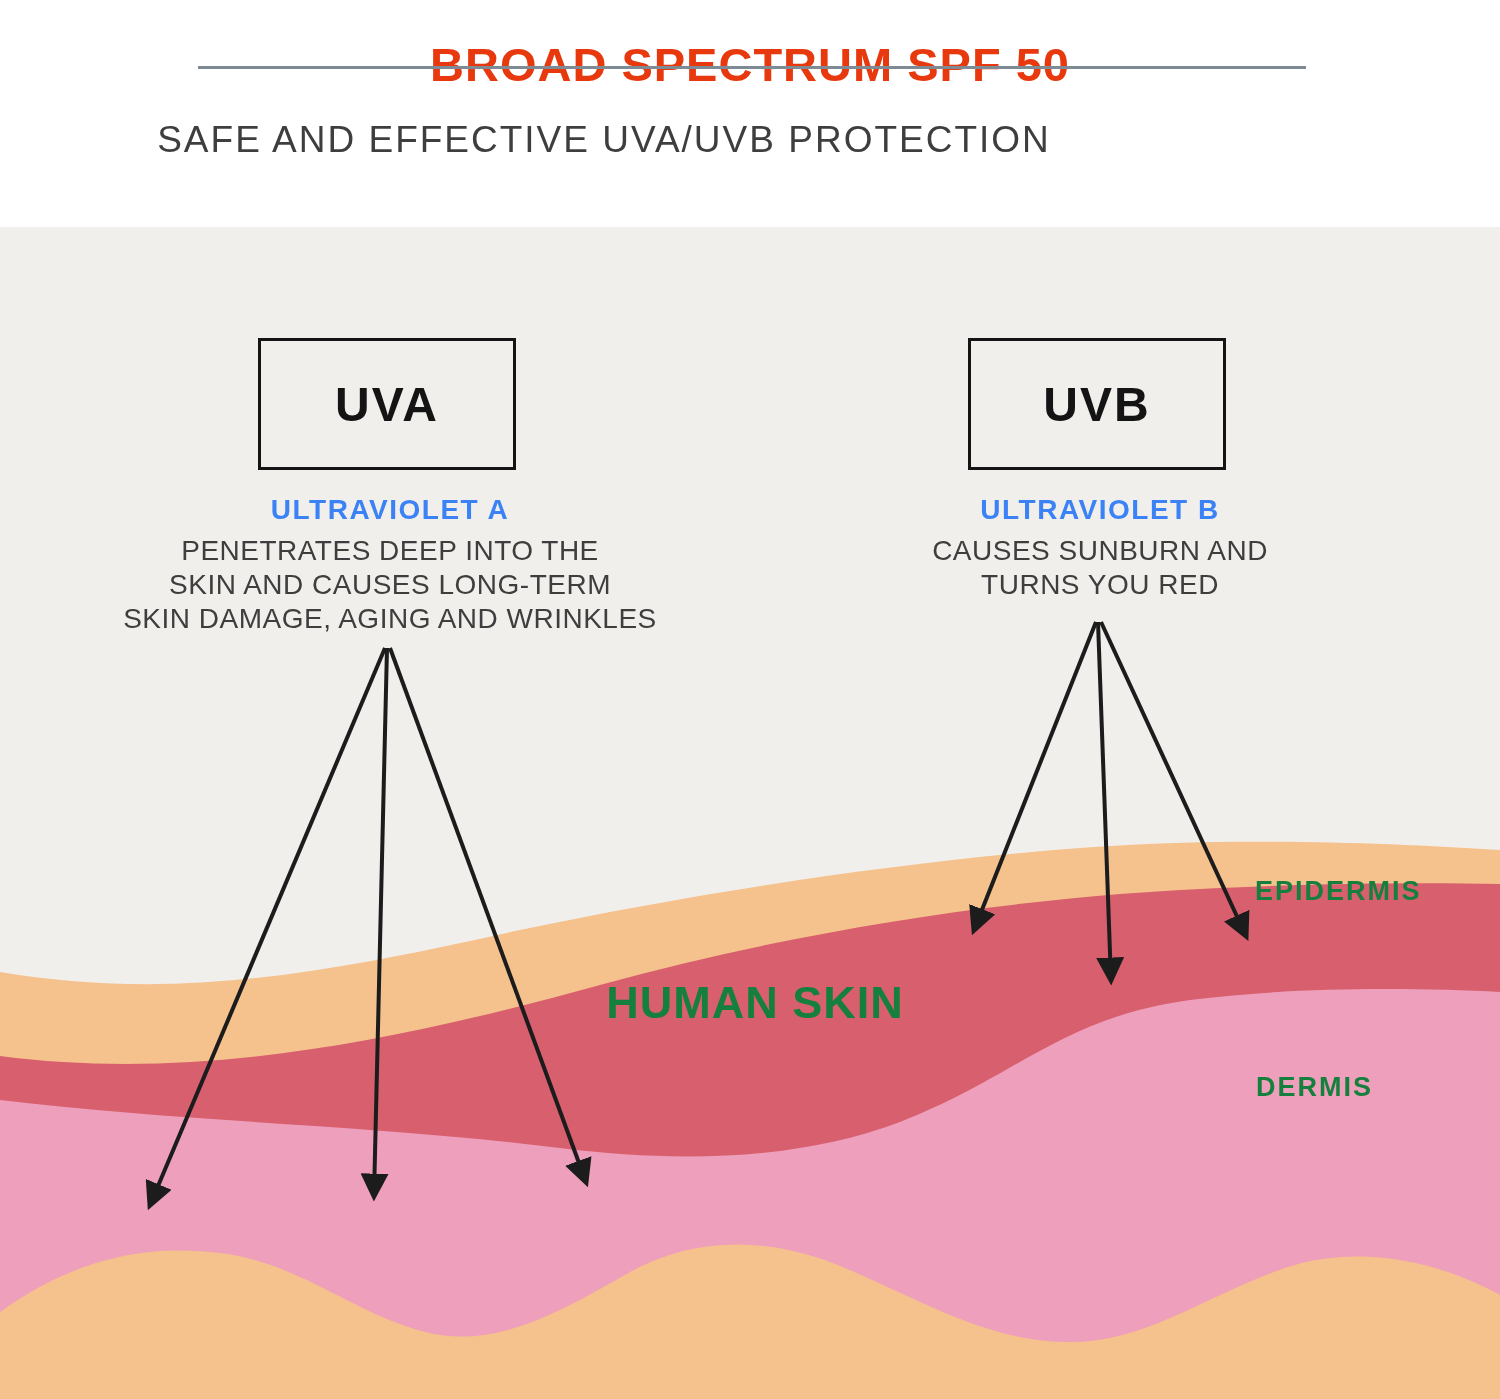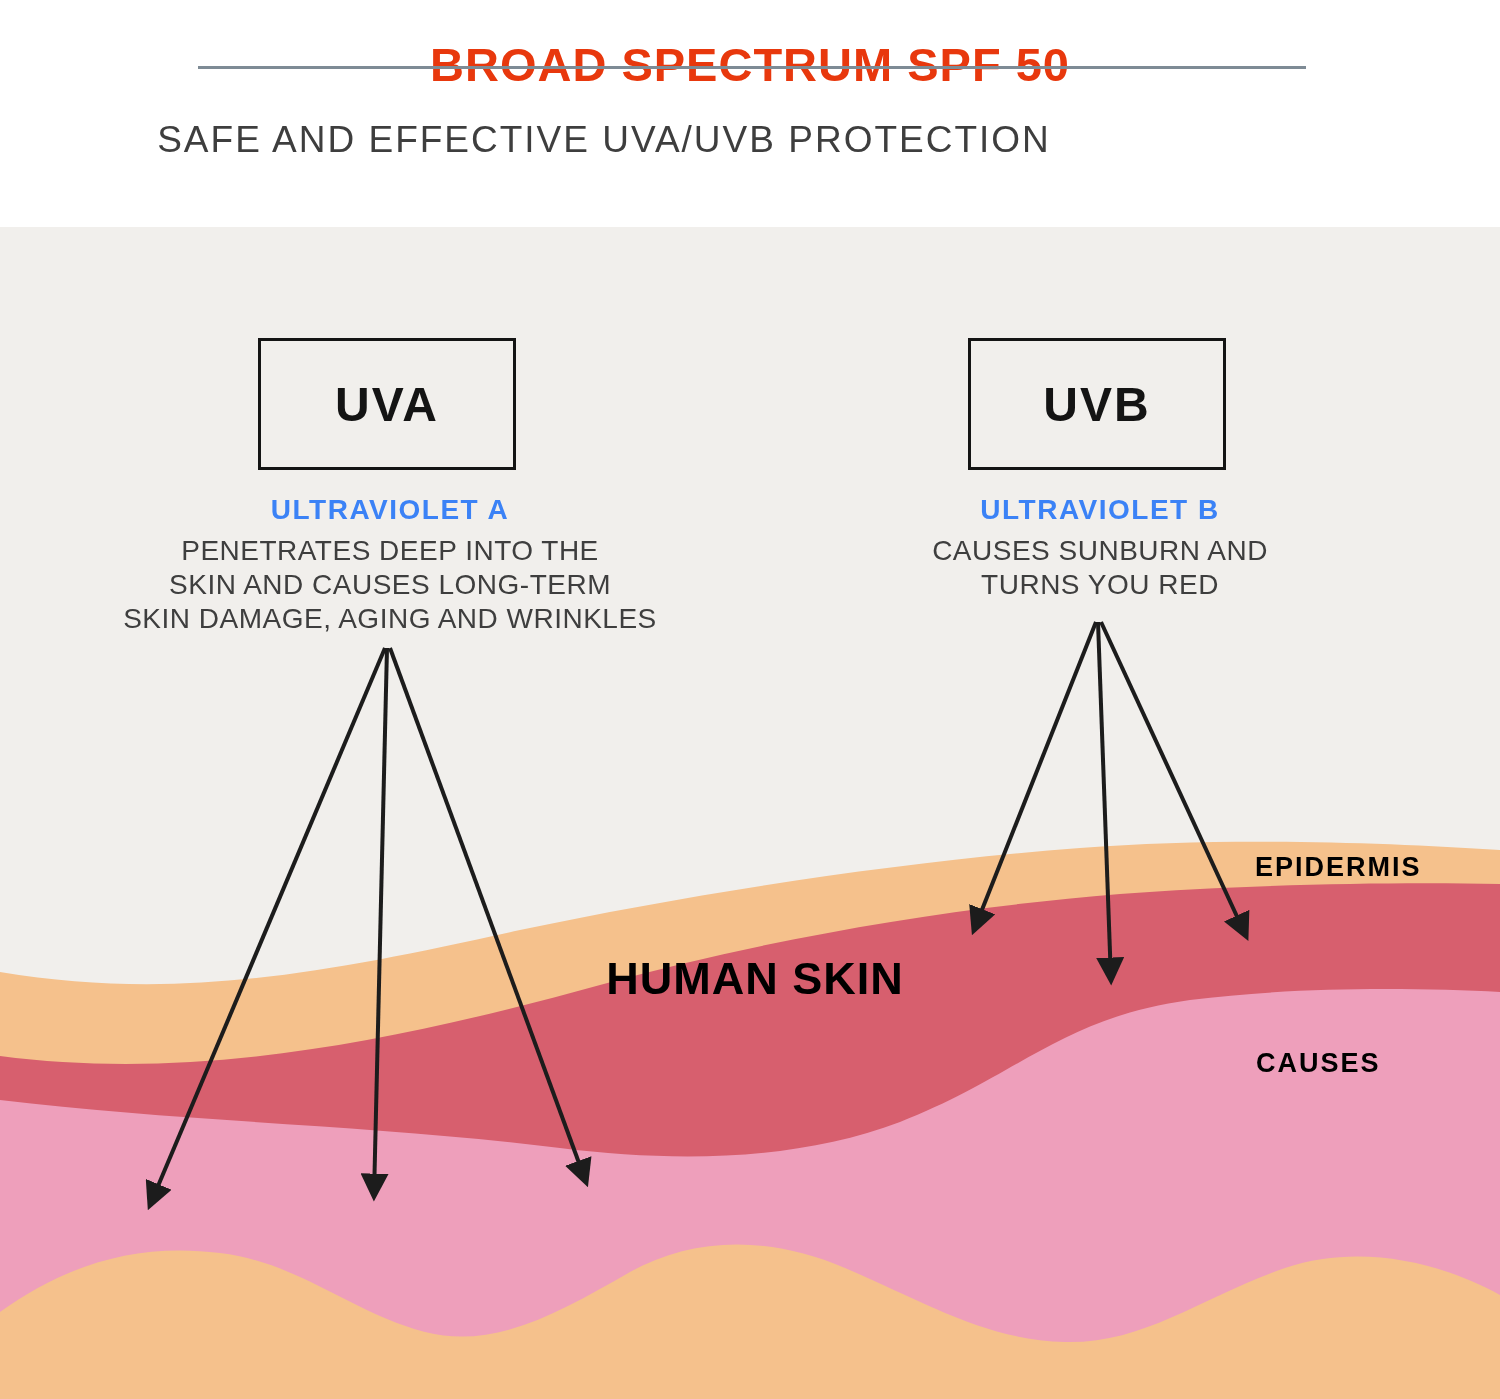--- a/index.html
+++ b/index.html
@@ -43,21 +43,21 @@
   }
   .uv-text.uva { left:40px;  width:700px; }
   .uv-text.uvb { left:830px; width:540px; }
   .uv-heading {
     font-size:28px; font-weight:700; letter-spacing:1.5px; color:#3b82f6;
     margin-bottom:8px;
   }
   .uv-line { font-size:28px; line-height:34px; letter-spacing:0.5px;text-align:center; }
   .layer-svg { position:absolute; top:0; left:0; width:1500px; height:1399px; }
   .skin-label {
-    position:absolute; color:#000000; font-weight:700;
+    position:absolute; color:#15803d; font-weight:700;margin-top:24px;
   }
   .epidermis-label { left:1255px; top:852px; font-size:27px; letter-spacing:2px; }
   .dermis-label    { left:1256px; top:1048px; font-size:27px; letter-spacing:2px; }
   .human-skin-label {
     left:555px; top:952px; width:400px; text-align:center;
     font-size:45px; line-height:53px; letter-spacing:1px;
   }
 </style>
 </head>
 <body>
@@ -111,15 +111,15 @@
   <div class="uv-text uvb">
     <div class="uv-heading">ULTRAVIOLET B</div>
     <div class="uv-line">CAUSES SUNBURN AND</div>
     <div class="uv-line">TURNS YOU RED</div>
   </div>
 
   <div class="skin-label epidermis-label">EPIDERMIS</div>
   <div class="skin-label human-skin-label">
     <div>HUMAN SKIN</div>
   </div>
-  <div class="skin-label dermis-label">CAUSES</div>
+  <div class="skin-label dermis-label">DERMIS</div>
 
 </div>
 
 </body></html>

